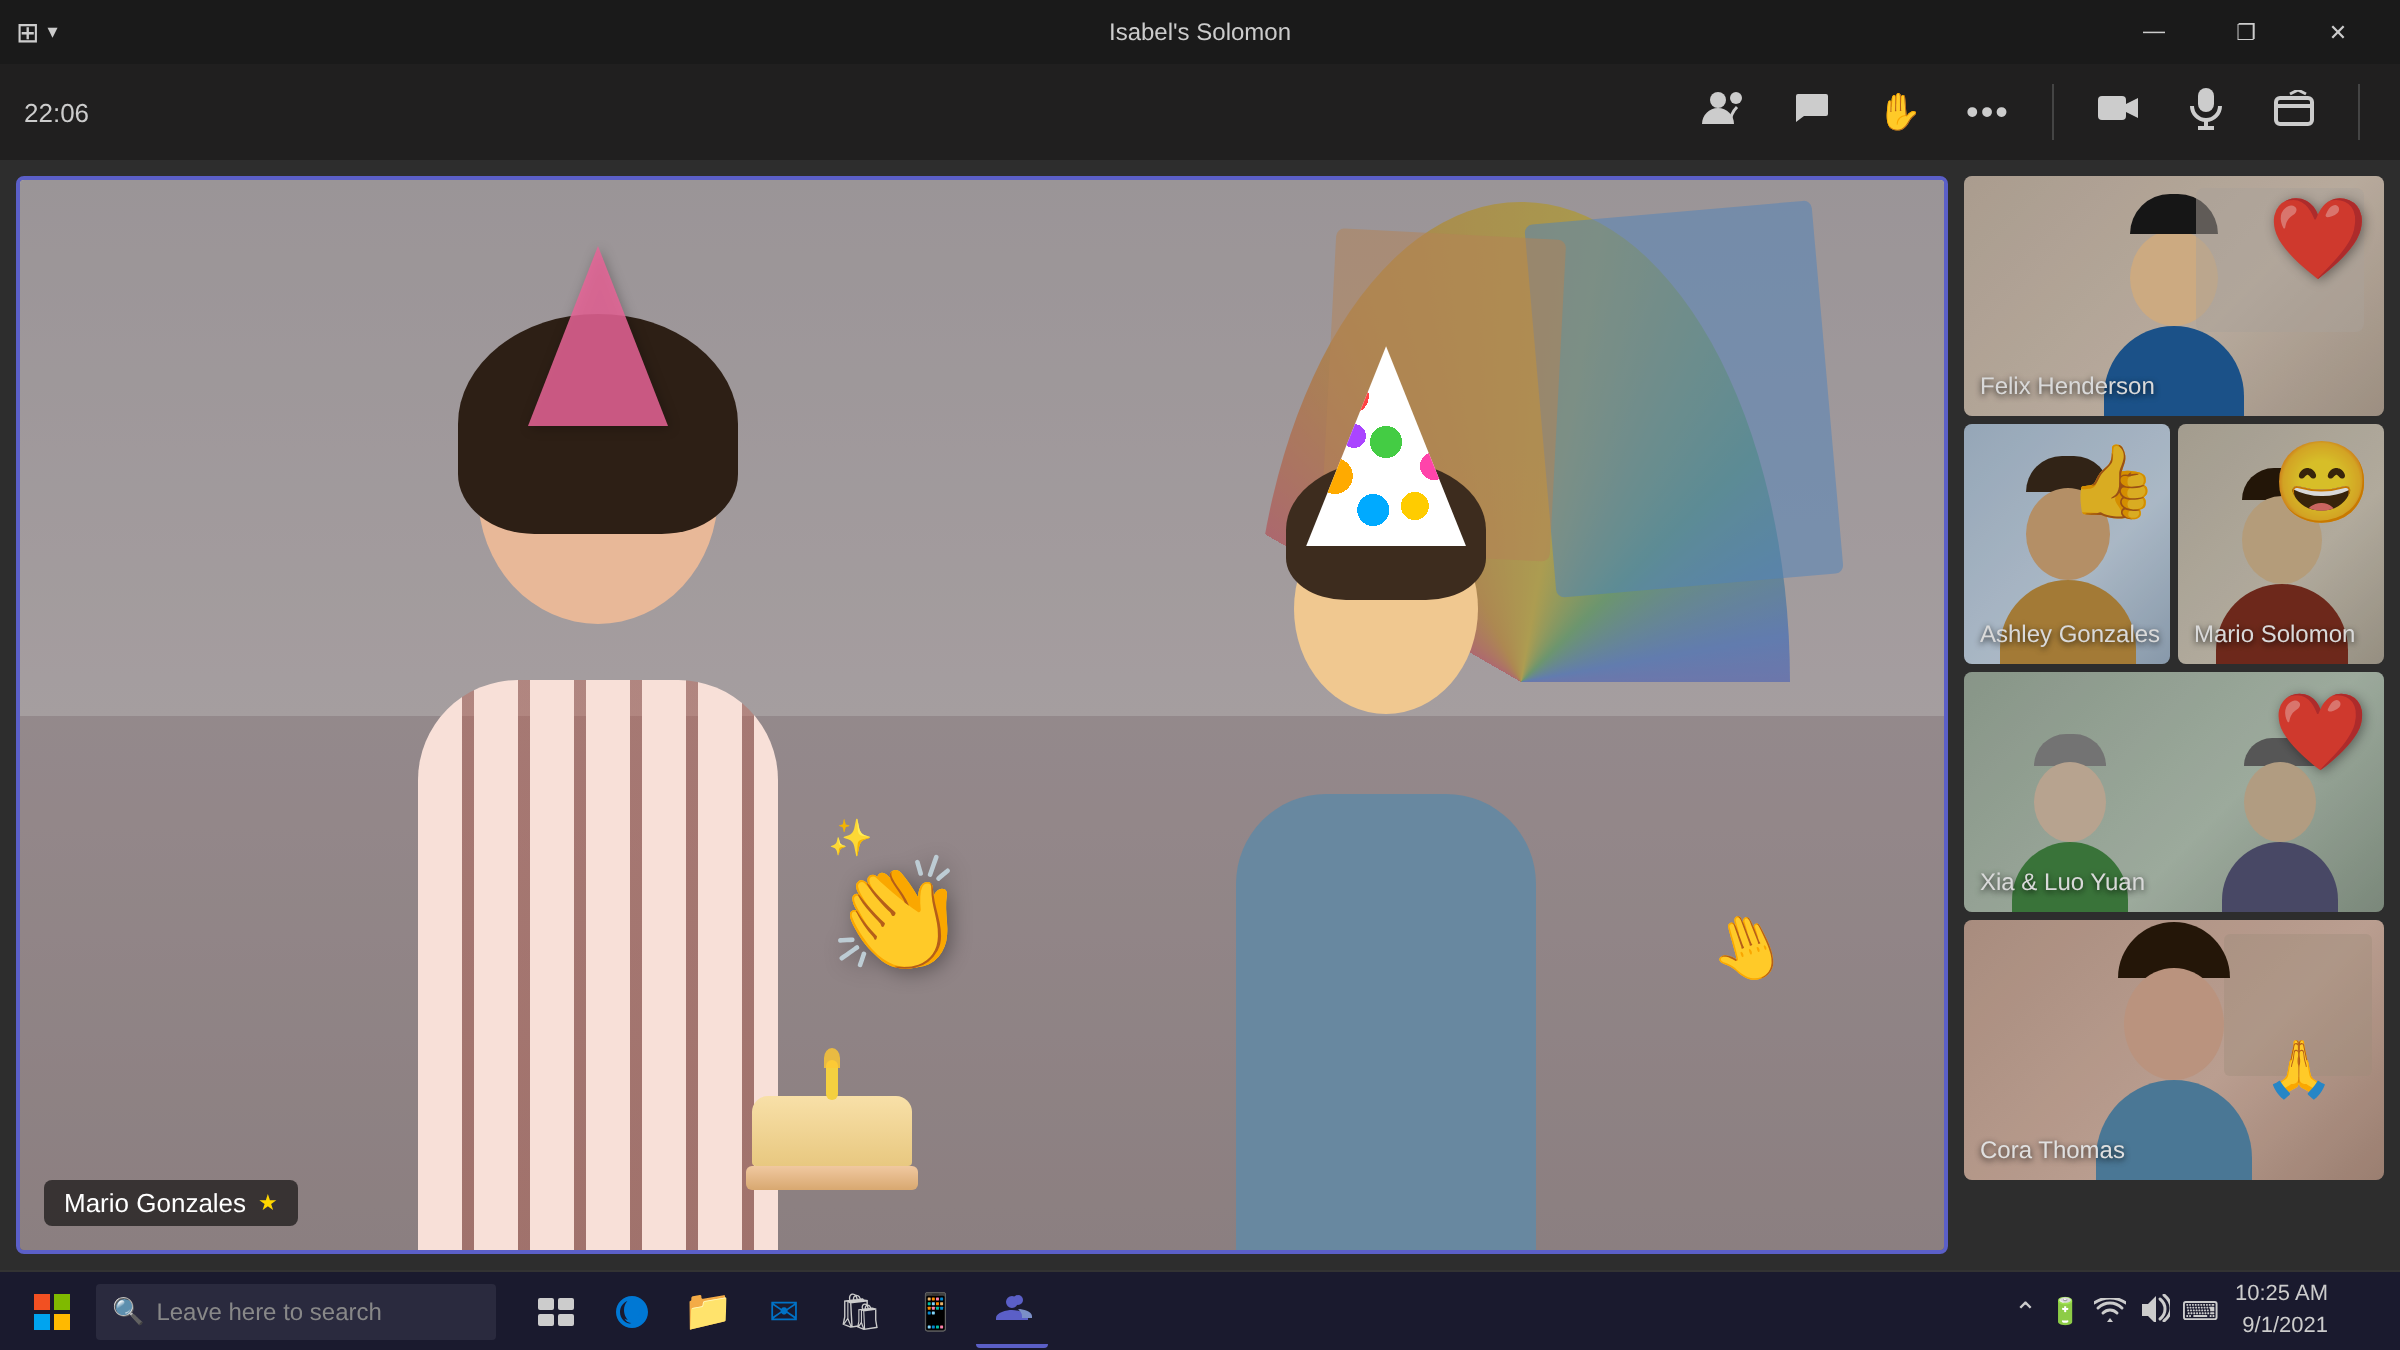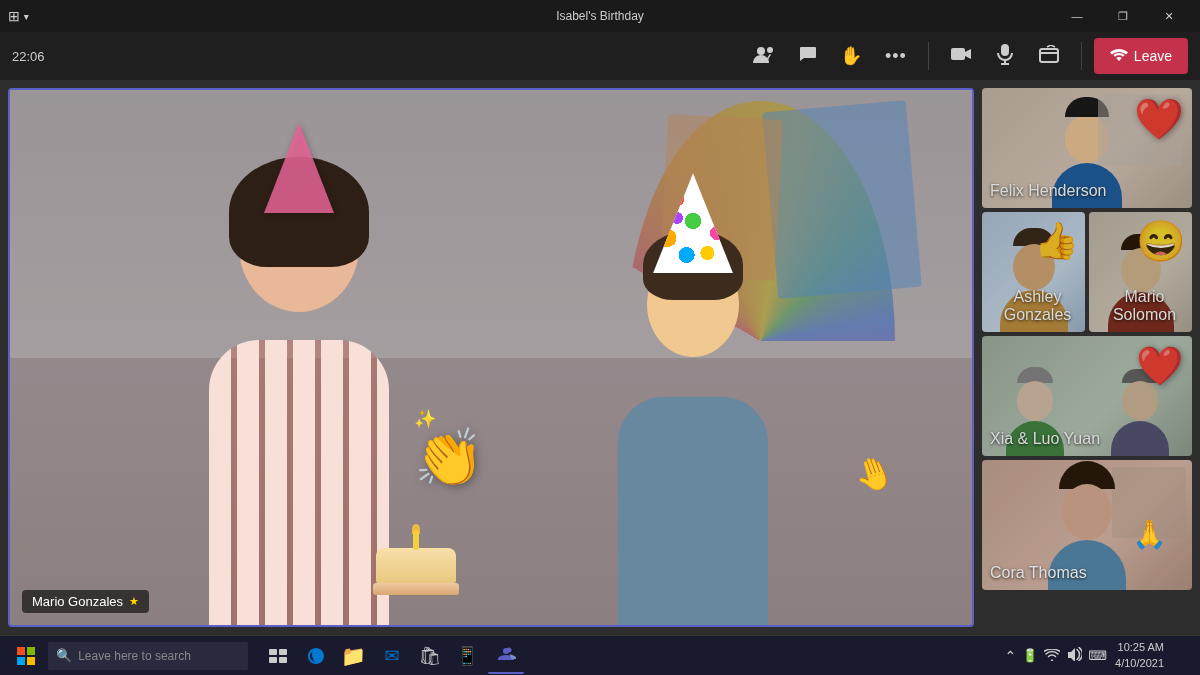--- a/index.html
+++ b/index.html
@@ -165,21 +165,21 @@
       right: 10px;
       font-size: 38px;
       filter: drop-shadow(1px 1px 3px rgba(0,0,0,0.4));
     }
 
     
     .tile-name {
       position: absolute;
       bottom: 8px;
       left: 8px;
-      font-size: 16px;
+      font-size: 12px;
       color: #fff;
       text-shadow: 0 1px 3px rgba(0,0,0,0.8);
       text-align: center;
     }
 
     
     .tile-cora {
       height: 130px;
     }
 
@@ -305,21 +305,21 @@
     }
   </style>
 </head>
 <body>
 
 <div id="title-bar">
   <div style="display:flex;align-items:center;gap:4px">
     <span style="font-size:14px;color:#ccc;cursor:pointer">⊞</span>
     <span style="font-size:10px;color:#ccc;cursor:pointer">▾</span>
   </div>
-  <div class="title">Isabel's Birthday</div>
+  <div class="title">Isabel's Solomon</div>
   <div class="window-controls">
     <button class="win-btn">—</button>
     <button class="win-btn">❐</button>
     <button class="win-btn close">✕</button>
   </div>
 </div>
 
 <div id="toolbar">
   <div class="left">
     <span class="time">22:06</span>
@@ -370,28 +370,20 @@
     <button class="tool-btn">
       <span>
         <svg width="20" height="18" viewBox="0 0 20 18" fill="none">
           <rect x="1" y="4" width="18" height="13" rx="2" stroke="#ccc" stroke-width="2" fill="none"></rect>
           <line x1="1" y1="8" x2="19" y2="8" stroke="#ccc" stroke-width="2"></line>
           <path d="M8 2l4-2 4 2" stroke="#ccc" stroke-width="1.5" fill="none"></path>
         </svg>
       </span>
     </button>
     <div style="width:1px;height:28px;background:#444;margin:0 8px"></div>
-    <button class="leave-btn">
-      <span>
-        <svg width="18" height="12" viewBox="0 0 18 12" fill="none">
-          <path d="M9 0C5.5 0 2.3 1.4 0 3.6L2 5.6c1.8-1.6 4.2-2.6 7-2.6s5.2 1 7 2.6l2-2C15.7 1.4 12.5 0 9 0zm0 4c-2.2 0-4.1.8-5.6 2.1L5 7.7c1.1-.9 2.5-1.4 4-1.4s2.9.5 4 1.4l1.6-1.6C13.1 4.8 11.2 4 9 4zm0 4c-1.1 0-2.1.4-2.8 1.1L9 12l2.8-2.9C11.1 8.4 10.1 8 9 8z" fill="white"></path>
-        </svg>
-      </span>
-      <span>Leave</span>
-    </button>
   </div>
 </div>
 
 <div id="main">
 
   <div id="main-video">
     <div class="main-scene-wrapper">
 
       <div style="position:absolute;top:0;left:0;right:0;height:50%;background:linear-gradient(180deg,#d8cfc8 0%,#e8ddd5 100%);"></div>
 
@@ -598,17 +590,17 @@
         <svg width="16" height="14" viewBox="0 0 16 14" fill="none">
           <path d="M2 5h3l4-4v14l-4-4H2V5z" fill="#ccc"></path>
           <path d="M11 2.5c1.5 1.2 2.5 3 2.5 5s-1 3.8-2.5 5" stroke="#ccc" stroke-width="1.5" fill="none" stroke-linecap="round"></path>
           <path d="M13 0.5c2 1.7 3.5 4.1 3.5 6.5s-1.5 4.8-3.5 6.5" stroke="#ccc" stroke-width="1.5" fill="none" stroke-linecap="round"></path>
         </svg>
       </span>
       <span class="sys-icon" style="font-size:13px;">⌨</span>
     </div>
     <div class="clock">
       <div>10:25 AM</div>
-      <div>4/10/2021</div>
+      <div>9/1/2021</div>
     </div>
     <div style="width:20px;"></div>
   </div>
 </div>
 
 </body></html>

